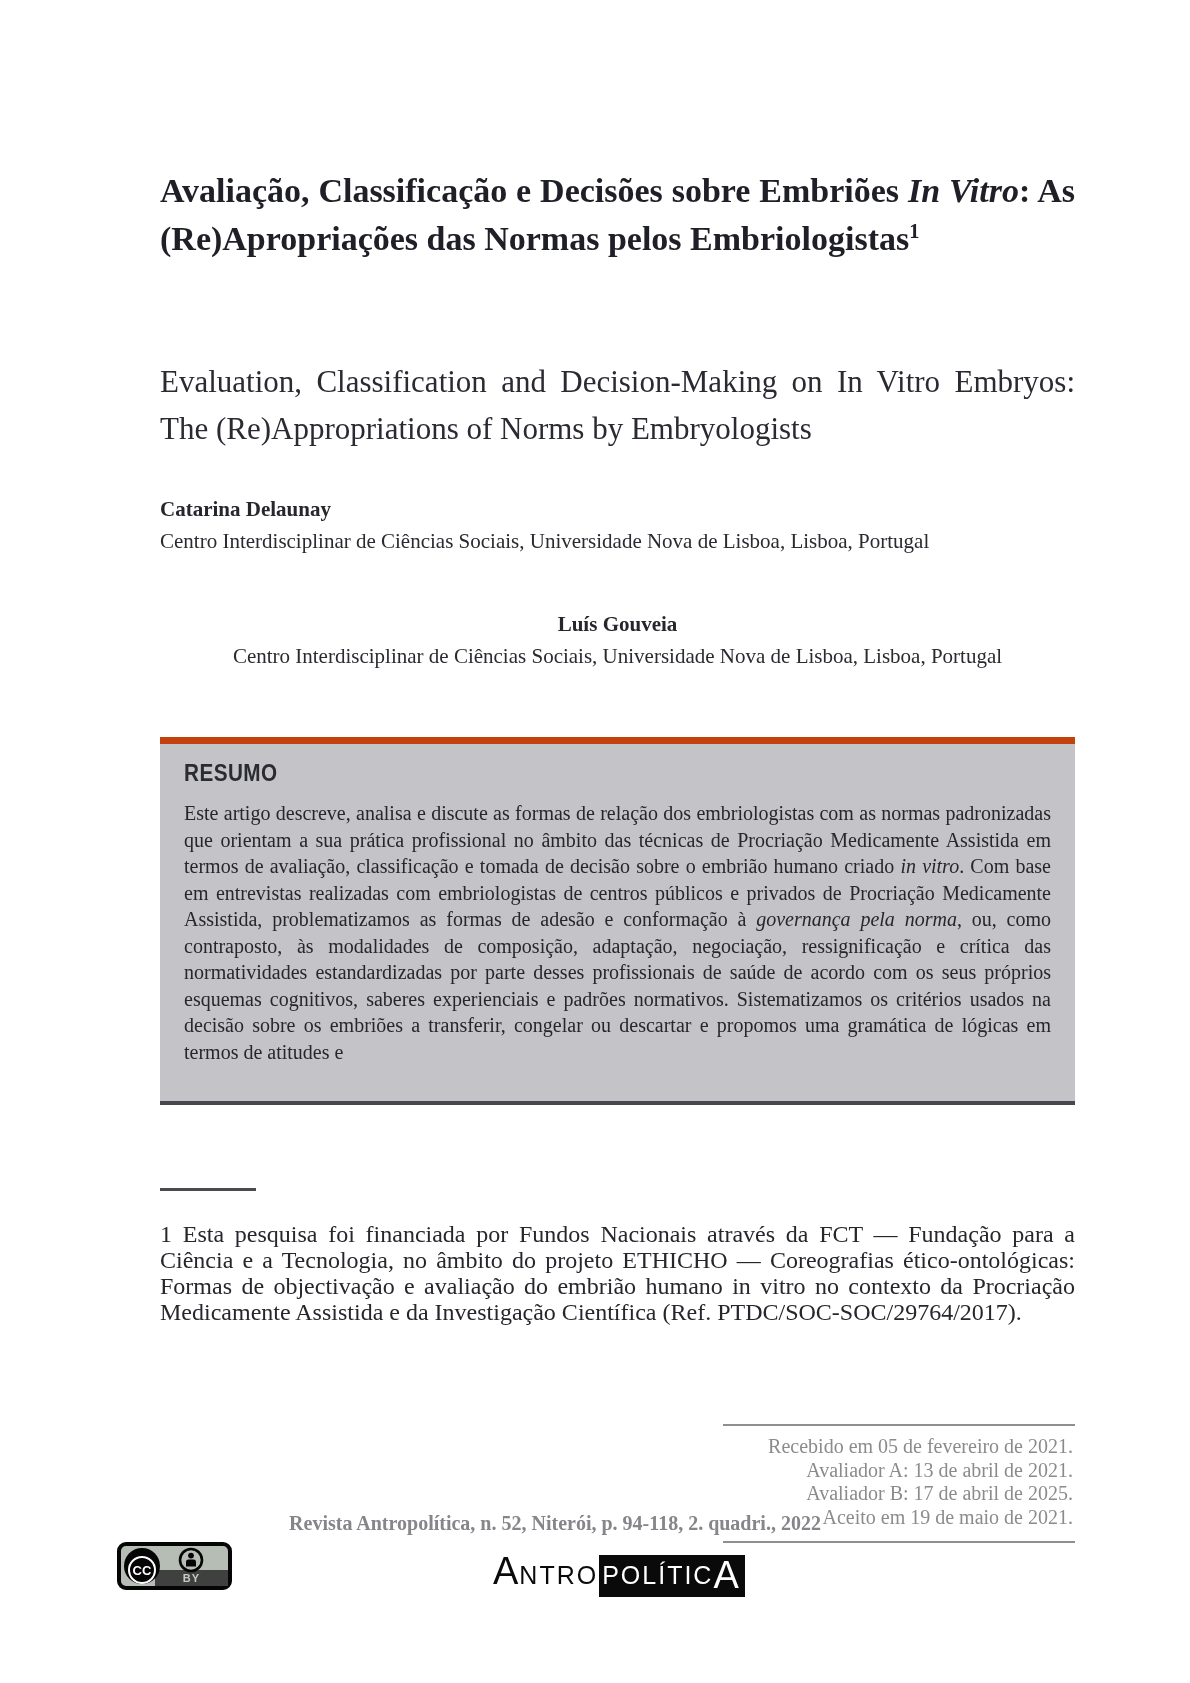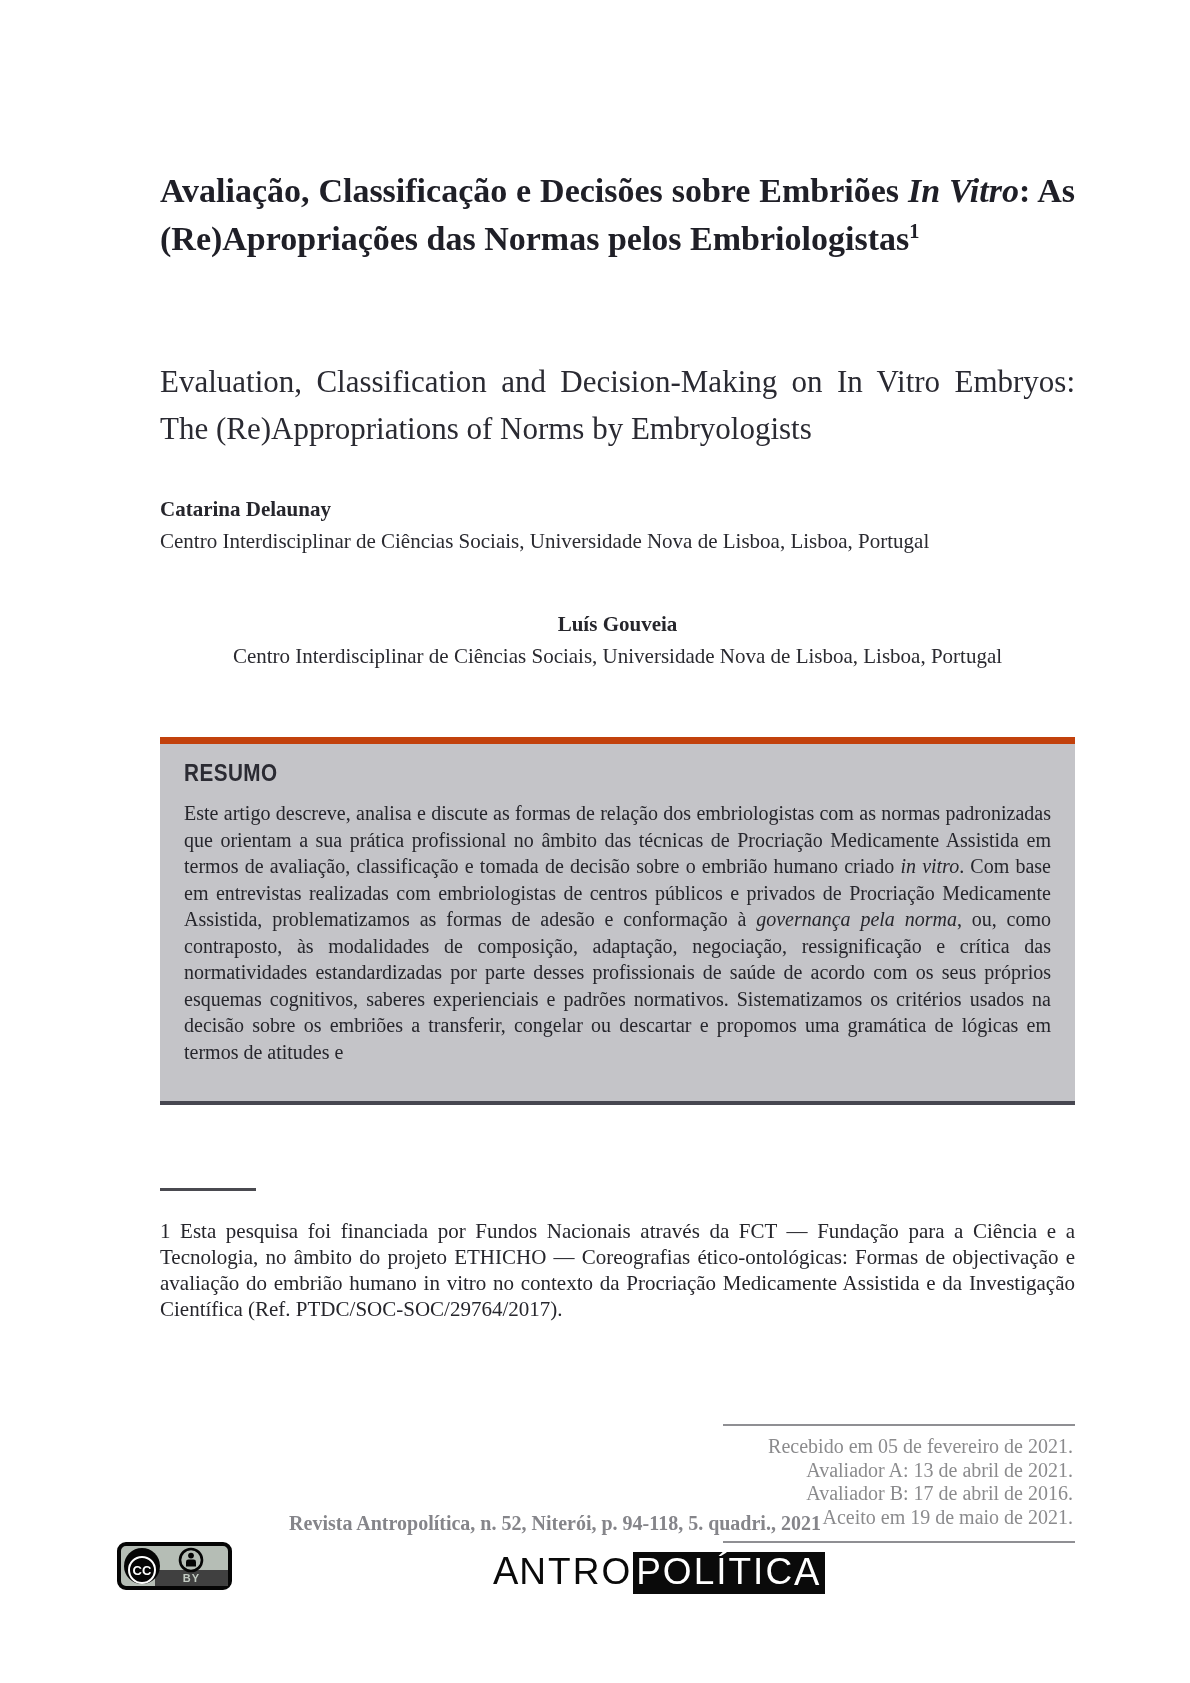--- a/index.html
+++ b/index.html
@@ -23,21 +23,21 @@
   .resumo-box{position:absolute;left:160px;top:737px;width:915px;height:368px;box-sizing:border-box;
               background:#c4c4c8;border-top:7px solid #c2410c;border-bottom:4px solid #474750;
               padding:16px 24px 0 24px;overflow:hidden;}
   .resumo-head{font-family:"Liberation Sans", sans-serif;font-weight:bold;font-size:23px;
                color:#2b2b33;transform:scaleX(0.9);transform-origin:left;letter-spacing:0.5px;}
   .resumo-text{margin-top:13px;font-size:20px;line-height:26.5px;text-align:justify;color:#26262c;}
   .resumo-text .it{font-style:italic;}
 
   .footnote-rule{position:absolute;left:160px;top:1188px;width:96px;border-top:3px solid #4a4a50;}
   .footnote{position:absolute;left:160px;top:1197px;width:915px;
-            font-size:21px;line-height:26px;text-align:justify;color:#26262c;}
+            font-size:24px;line-height:26px;text-align:justify;color:#26262c;}
 
   .dates{position:absolute;left:723px;top:1424px;width:352px;box-sizing:border-box;
          border-top:2px solid #8f8f93;border-bottom:2px solid #8f8f93;
          padding:9px 2px 12px 0;text-align:right;color:#8b8b8d;font-size:20px;line-height:23.5px;}
 
   .journal-line{position:absolute;left:160px;top:1512px;width:790px;text-align:center;
                 font-weight:bold;font-size:20px;color:#85858a;}
 
   
   .cc-badge{position:absolute;left:117px;top:1542px;width:115px;height:48px;box-sizing:border-box;
@@ -50,21 +50,21 @@
              background:#050505;display:flex;align-items:flex-end;justify-content:center;}
   .cc-ring{width:28px;height:28px;border:2.5px solid #ffffff;border-radius:50%;box-sizing:border-box;
            display:flex;align-items:center;justify-content:center;}
   .cc-ring span{font-family:"Liberation Sans", sans-serif;font-weight:bold;font-size:13px;color:#ffffff;line-height:1;}
   .cc-person{position:absolute;left:57px;top:1px;width:26px;height:26px;}
 
   
   .logo{position:absolute;left:493px;top:1551px;height:40px;display:flex;align-items:baseline;
         font-family:"Liberation Sans", sans-serif;font-weight:normal;white-space:nowrap;}
   .logo .big{font-size:38px;line-height:40px;letter-spacing:1px;}
-  .logo .small{font-size:37px;line-height:40px;letter-spacing:2px;}
+  .logo .small{font-size:25px;line-height:40px;letter-spacing:2px;}
   .logo-light{color:#0a0a0a;display:flex;align-items:baseline;}
   .logo-dark{background:#0a0a0a;color:#ffffff;display:flex;align-items:flex-end;
              padding:0 5px 2px 3px;margin-left:1px;}
 </style>
 </head>
 <body>
 
 <div class="page">
 
   <h1 class="title-pt"><span>Avaliação, Classificação e Decisões sobre Embriões </span><span class="it">In Vitro</span><span>: As (Re)Apropriações das Normas pelos Embriologistas</span><sup>1</sup>
@@ -87,25 +87,25 @@
     <p class="resumo-text"><span>Este artigo descreve, analisa e discute as formas de relação dos embriologistas com as normas padronizadas que orientam a sua prática profissional no âmbito das técnicas de Procriação Medicamente Assistida em termos de avaliação, classificação e tomada de decisão sobre o embrião humano criado </span><span class="it">in vitro</span><span>. Com base em entrevistas realizadas com embriologistas de centros públicos e privados de Procriação Medicamente Assistida, problematizamos as formas de adesão e conformação à </span><span class="it">governança pela norma</span><span>, ou, como contraposto, às modalidades de composição, adaptação, negociação, ressignificação e crítica das normatividades estandardizadas por parte desses profissionais de saúde de acordo com os seus próprios esquemas cognitivos, saberes experienciais e padrões normativos. Sistematizamos os critérios usados na decisão sobre os embriões a transferir, congelar ou descartar e propomos uma gramática de lógicas em termos de atitudes e</span>
     </p>
   </div>
 
   <div class="footnote-rule"></div>
   <p class="footnote">1 Esta pesquisa foi financiada por Fundos Nacionais através da FCT — Fundação para a Ciência e a Tecnologia, no âmbito do projeto ETHICHO — Coreografias ético-ontológicas: Formas de objectivação e avaliação do embrião humano in vitro no contexto da Procriação Medicamente Assistida e da Investigação Científica (Ref. PTDC/SOC-SOC/29764/2017).</p>
 
   <div class="dates">
     <div>Recebido em 05 de fevereiro de 2021.</div>
     <div>Avaliador A: 13 de abril de 2021.</div>
-    <div>Avaliador B: 17 de abril de 2016.</div>
+    <div>Avaliador B: 17 de abril de 2025.</div>
     <div>Aceito em 19 de maio de 2021.</div>
   </div>
 
-  <div class="journal-line">Revista Antropolítica, n. 52, Niterói, p. 94-118, 5. quadri., 2021</div>
+  <div class="journal-line">Revista Antropolítica, n. 52, Niterói, p. 94-118, 2. quadri., 2022</div>
 
   <div class="cc-badge">
     <div class="cc-strip">
       <span class="cc-by-text">BY</span>
     </div>
     <div class="cc-circle">
       <div class="cc-ring">
         <span>CC</span>
       </div>
     </div>

